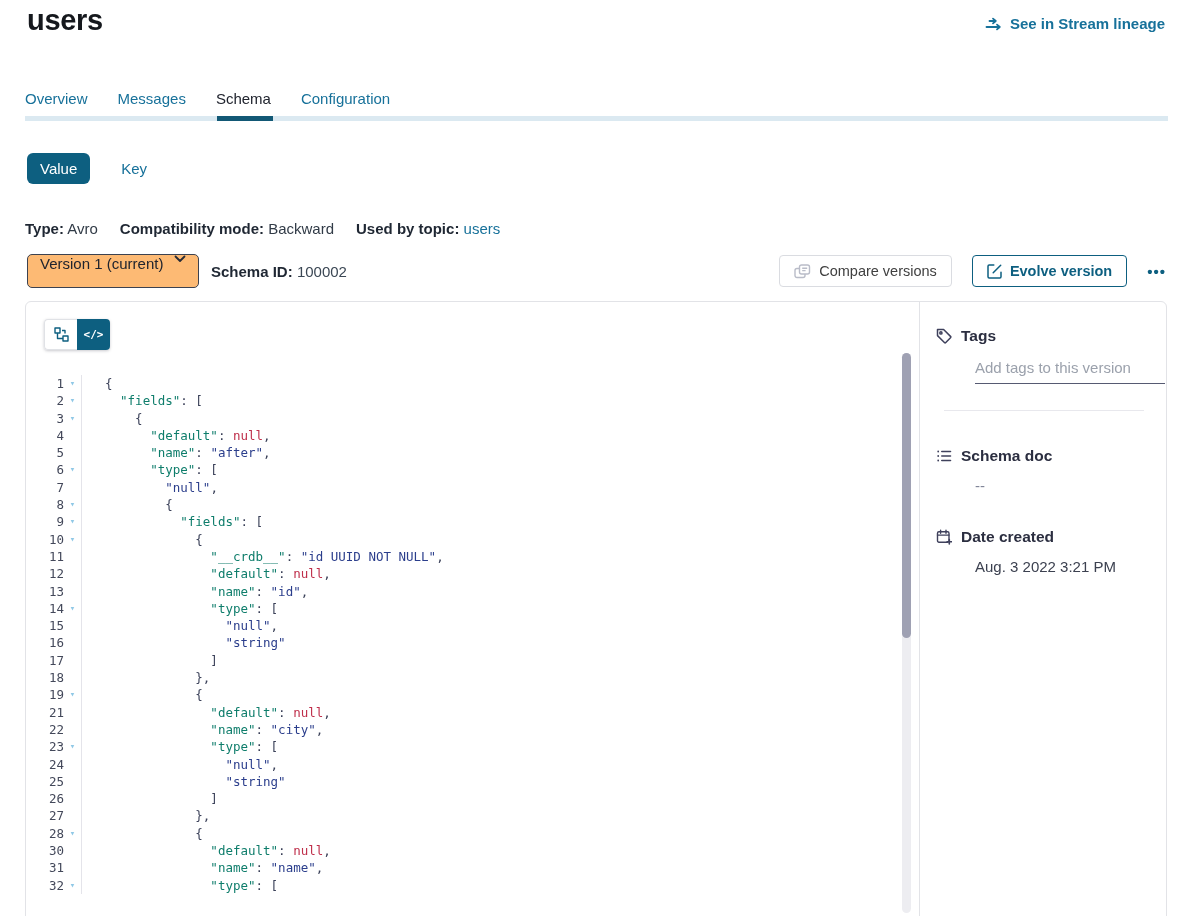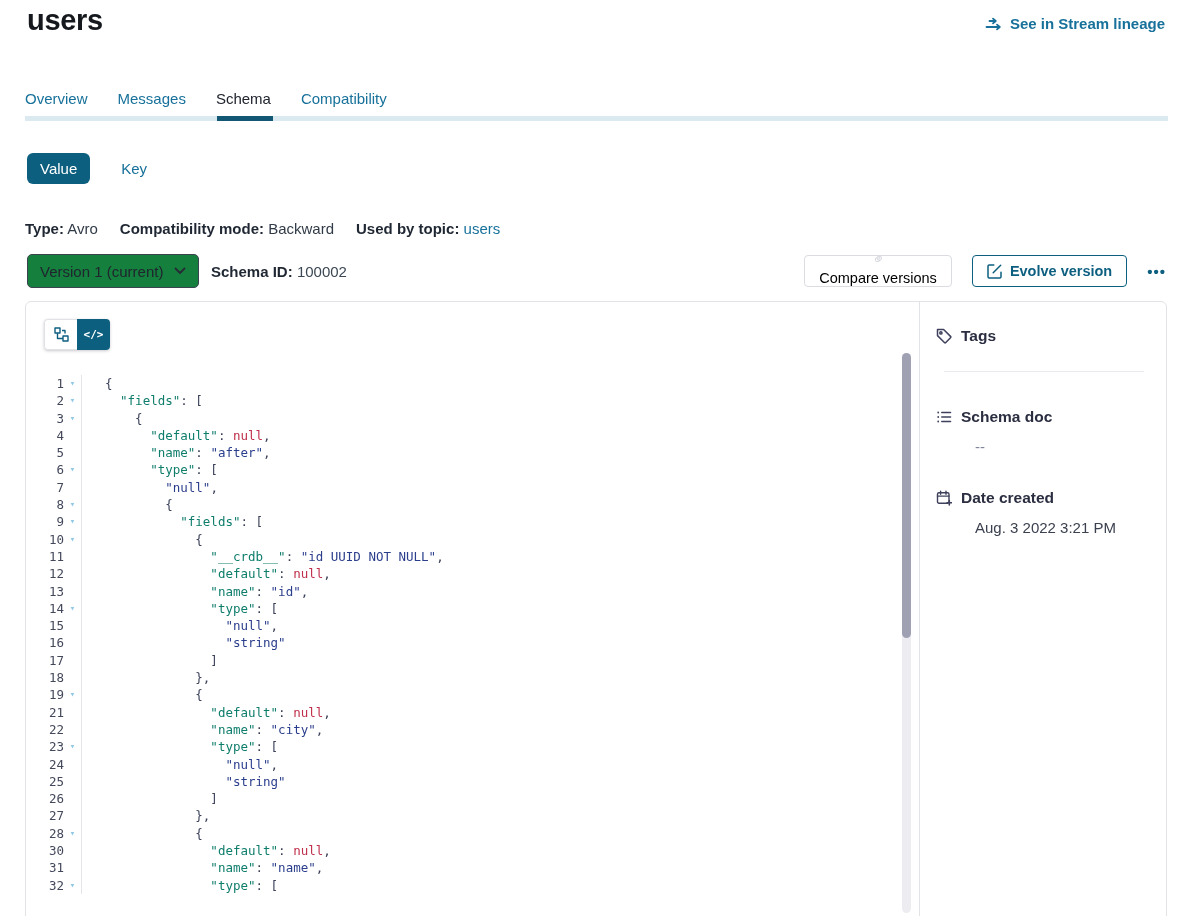--- a/index.html
+++ b/index.html
@@ -31,26 +31,26 @@
   .tab-track .active-seg{position:absolute;left:192px;top:0;width:56px;height:5px;background:var(--tab-underline);}
   
   .vk-toggle{position:absolute;left:27px;top:153px;display:flex;align-items:center;}
   .vk-value{background:var(--accent);color:#fff;font-size:15px;padding:7px 13px;border-radius:6px;border:none;cursor:pointer;font-family:inherit;}
   .vk-key{color:var(--link);font-size:15px;margin-left:25px;cursor:pointer;background:none;border:none;font-family:inherit;}
   
   .meta-row{position:absolute;left:25px;top:220px;display:flex;gap:22px;font-size:15px;color:#313b47;}
   .meta-row b{color:#1f2733;}
   .meta-link{color:var(--link);cursor:pointer;}
   
-  .version-select{position:absolute;left:27px;top:254px;width:172px;height:34px;border:1px solid #3c4250;border-radius:5px;background:#15803d;display:flex;align-items:center;justify-content:space-between;padding:0 12px;font-size:15px;color:#20242e;cursor:pointer;}
+  .version-select{position:absolute;left:27px;top:254px;width:172px;height:34px;border:1px solid #3c4250;border-radius:5px;background:#fdba74;display:flex;align-items:flex-start;justify-content:space-between;padding:0 12px;font-size:15px;color:#20242e;cursor:pointer;}
   .schema-id{position:absolute;left:211px;top:263px;font-size:15px;color:#3b4754;}
   .schema-id b{color:#1f2733;}
   .right-actions{position:absolute;right:17px;top:255px;display:flex;align-items:center;}
   .btn{height:32px;border-radius:4px;background:#fff;display:flex;align-items:center;gap:8px;padding:0 14px;font-size:14.5px;font-family:inherit;cursor:pointer;}
-  .btn-compare{color:#000000;border:1px solid #dadce1;cursor:default;flex-direction:column;}
+  .btn-compare{color:#404040;border:1px solid #dadce1;cursor:default;}
   .btn-evolve{color:var(--accent);border:1px solid var(--accent);font-weight:700;margin-left:20px;}
   .more-dots{color:var(--accent);font-size:15px;font-weight:700;letter-spacing:1px;margin-left:14px;cursor:pointer;background:none;border:none;}
   
   .panel{position:absolute;left:25px;top:301px;width:1142px;height:640px;border:1px solid #e2e3e7;border-radius:6px 6px 0 0;display:flex;background:#fff;}
   .editor{flex:1;position:relative;border-right:1px solid #e2e3e7;overflow:hidden;}
   .seg{position:absolute;left:18px;top:17px;display:flex;border-radius:4px;box-shadow:0 1px 3px rgba(40,40,60,.25);}
   .seg-left{width:33px;height:31px;background:#fff;border:1px solid #e0e2e6;border-right:none;border-radius:4px 0 0 4px;display:flex;align-items:center;justify-content:center;cursor:pointer;}
   .seg-right{width:33px;height:31px;background:var(--accent);border-radius:0 4px 4px 0;display:flex;align-items:center;justify-content:center;color:#fff;font-family:"DejaVu Sans Mono",monospace;font-size:11px;font-weight:700;cursor:pointer;}
   .code-area{position:absolute;left:0;top:73px;right:14px;}
   .codeline{display:flex;height:17.3px;line-height:17.3px;font-family:"DejaVu Sans Mono",monospace;font-size:12.5px;white-space:pre;}
@@ -86,21 +86,21 @@
     <path d="M1.5 10 H14"></path>
       <path d="M12 7.6 L14.8 10 L12 12.4"></path>
   </svg>
   <span>See in Stream lineage</span>
 </a>
 
 <nav class="tabs">
   <span class="tab">Overview</span>
   <span class="tab">Messages</span>
   <span class="tab active">Schema</span>
-  <span class="tab">Compatibility</span>
+  <span class="tab">Configuration</span>
 </nav>
 <div class="tab-track">
   <div class="active-seg"></div>
 </div>
 
 <div class="vk-toggle">
   <button class="vk-value">Value</button>
   <button class="vk-key">Key</button>
 </div>
 
@@ -193,20 +193,21 @@
 
   <aside class="sidebar">
     <section>
       <div class="side-head">
         <svg width="16" height="16" viewBox="0 0 16 16" fill="none" stroke="#3f415c" stroke-width="1.5" stroke-linejoin="round">
           <path d="M1.5 1.5h6.1l6.9 6.9a1 1 0 0 1 0 1.4l-4.7 4.7a1 1 0 0 1-1.4 0L1.5 7.6z"></path>
           <circle cx="4.9" cy="4.9" r="1.1"></circle>
         </svg>
         <span>Tags</span>
       </div>
+      <input class="tags-input" type="text" placeholder="Add tags to this version" style="">
       <hr class="side-divider">
     </section>
 
     <section class="sec-doc">
       <div class="side-head">
         <svg width="16" height="16" viewBox="0 0 16 16" fill="none" stroke="#3f415c" stroke-width="1.6" stroke-linecap="round">
           <circle cx="2.2" cy="3.5" r="0.9" fill="#3f415c" stroke="none"></circle>
           <circle cx="2.2" cy="8" r="0.9" fill="#3f415c" stroke="none"></circle>
           <circle cx="2.2" cy="12.5" r="0.9" fill="#3f415c" stroke="none"></circle>
           <path d="M5.8 3.5h8.7 M5.8 8h8.7 M5.8 12.5h8.7"></path>

